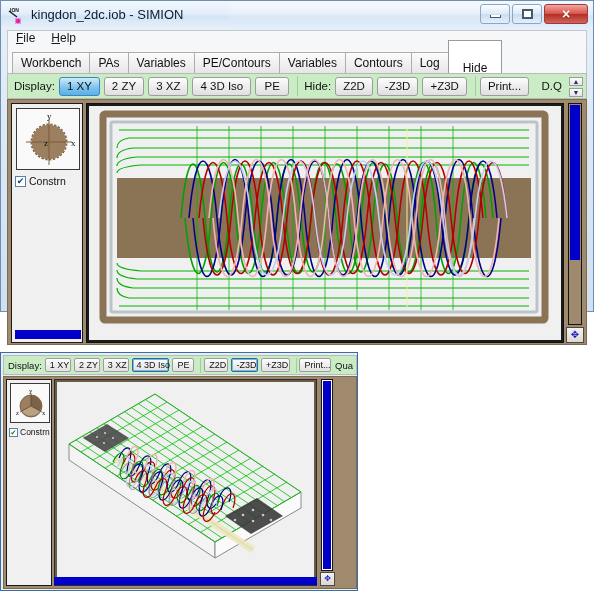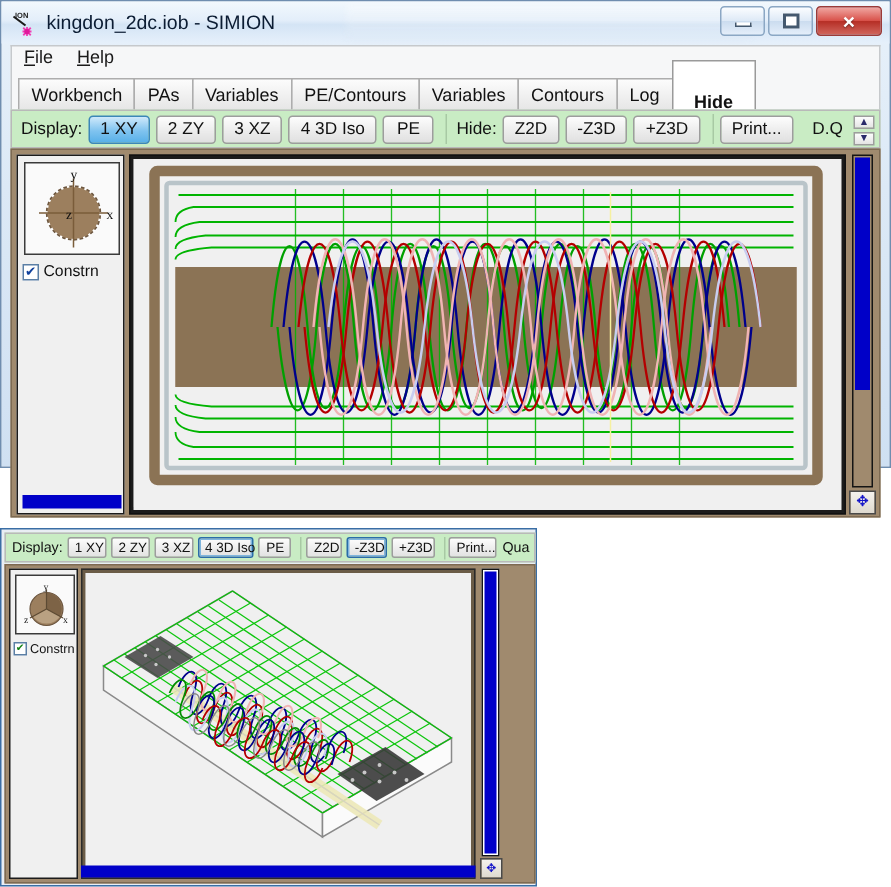--- a/index.html
+++ b/index.html
@@ -58,21 +58,21 @@
     background:#f6f7f8; border-left:1px solid #c6c9cc; border-right:1px solid #c6c9cc;
     display:flex; align-items:flex-end; padding-left:4px;
   }
   .tab{
     height:21px; line-height:20px; padding:0 8px; font-size:12px; color:#111;
     background:linear-gradient(180deg,#fcfcfc,#e6e6e6);
     border:1px solid #adadad; border-bottom:none;
     margin-right:-1px; white-space:nowrap;text-align:right;
   }
   .tab.active{ background:#ffffff; height:23px; line-height:22px;
-    border-color:#9a9a9a; font-weight:bold; padding:16px 14px; }
+    border-color:#9a9a9a; font-weight:normal; padding:16px 14px; }
 
   
   #greenbar{
     position:absolute; left:6px; top:72px; width:580px; height:26px;
     background:#c9ecc4; border:1px solid #b9b9b9;
     display:flex; align-items:center; padding-left:4px;
   }
   #greenbar .lbl{ font-size:11.5px; color:#111; margin:0 4px 0 2px; }
   .tbtn{
     height:19px; min-width:34px; padding:0 7px; margin-right:4px;

